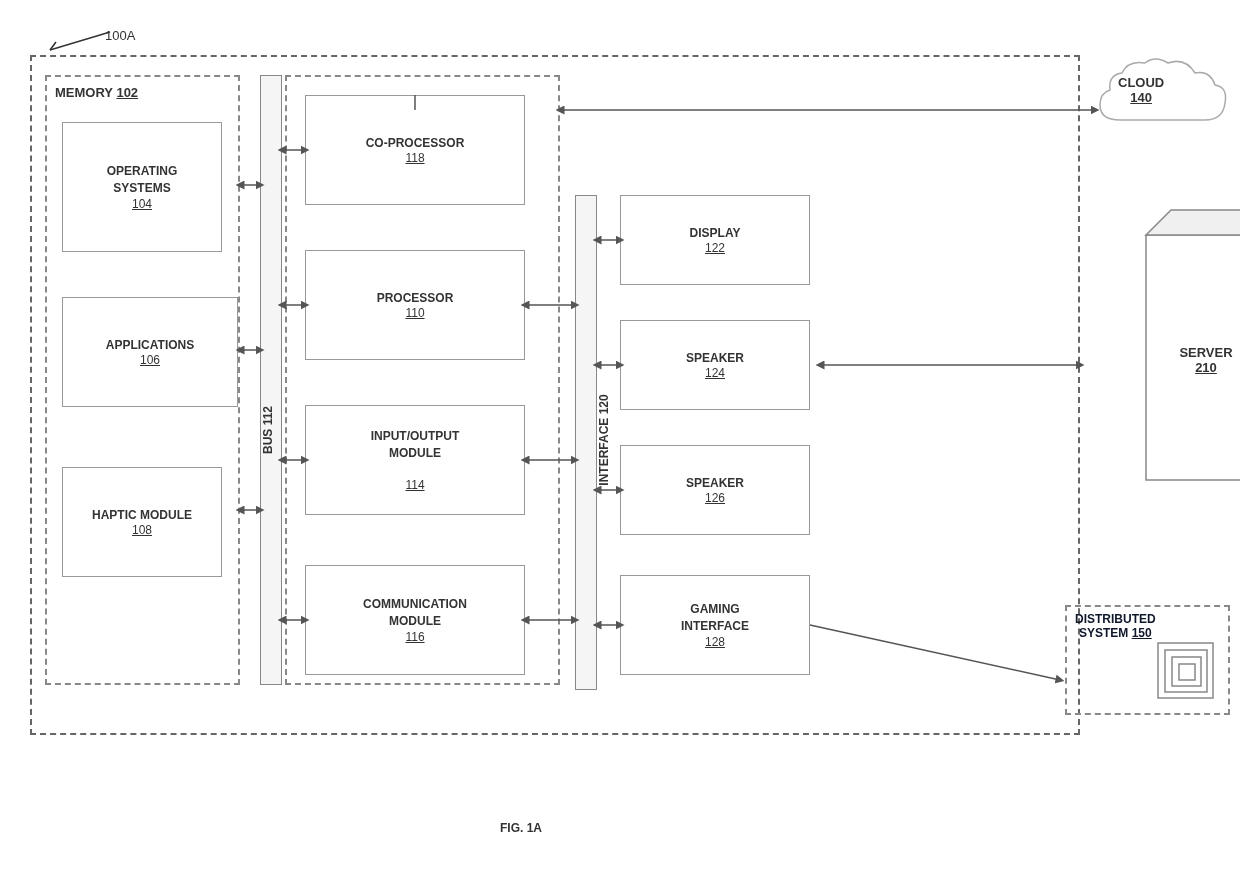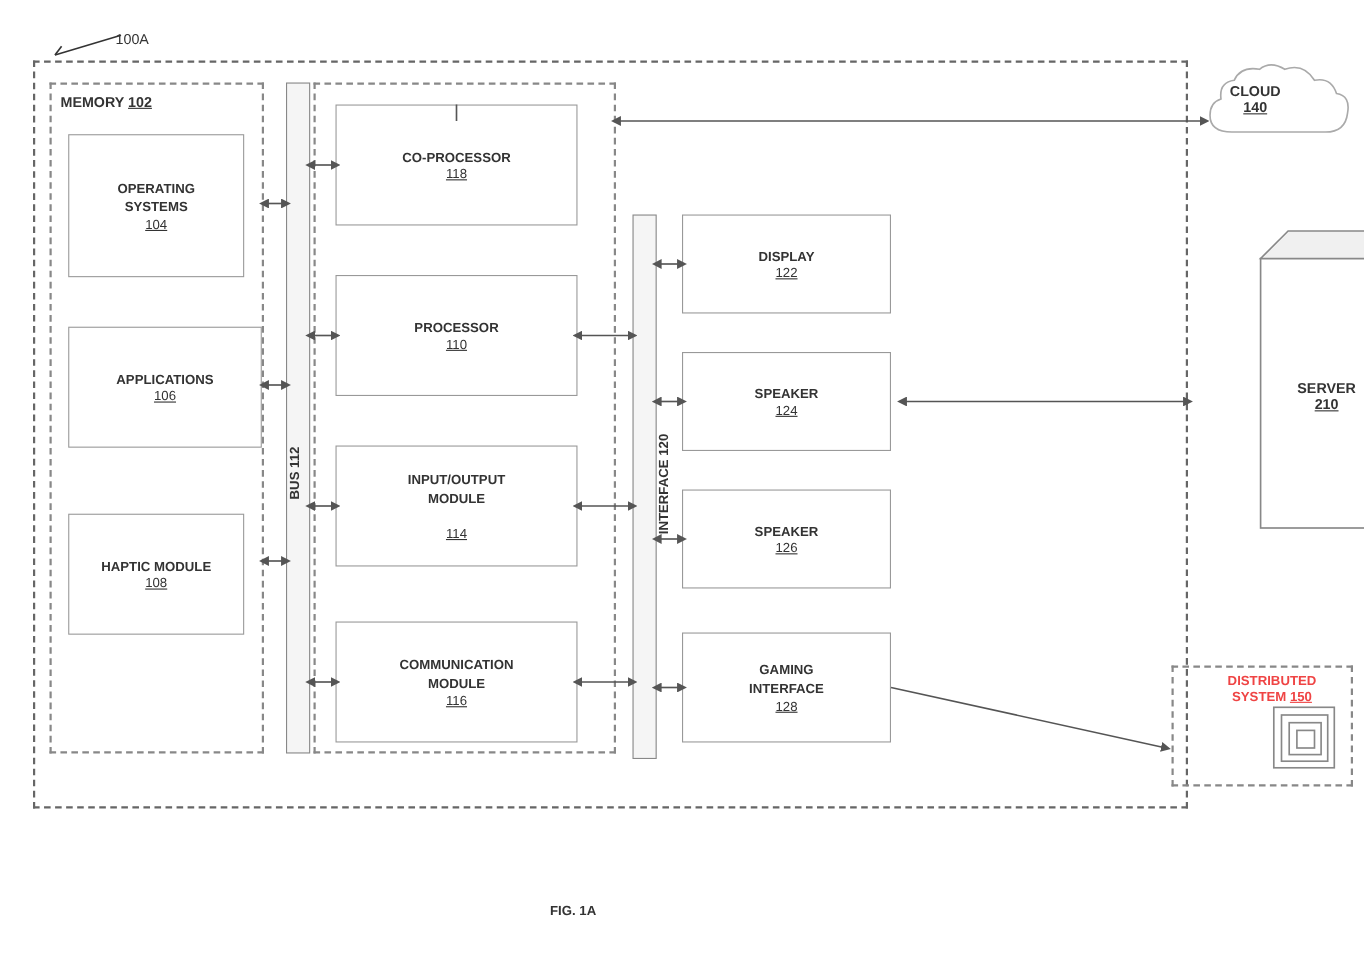--- a/index.html
+++ b/index.html
@@ -240,21 +240,21 @@
       <rect x="10" y="30" width="105" height="245" fill="white" stroke="#888" stroke-width="1.5"></rect>
 
       <polygon points="10,30 35,5 140,5 115,30" fill="#f0f0f0" stroke="#888" stroke-width="1.5"></polygon>
 
       <polygon points="115,30 140,5 140,250 115,275" fill="#e8e8e8" stroke="#888" stroke-width="1.5"></polygon>
     </svg>
     <div style="position:absolute;top:140px;left:20px;font-size:13px;font-weight:bold;color:#333;text-align:center;width:100px;">SERVER<br><span style="text-decoration:underline;">210</span></div>
   </div>
 
   <div style="position:absolute;top:585px;left:1045px;width:165px;height:110px;border:2px dashed #888;">
-    <div style="position:absolute;top:5px;left:8px;font-size:12px;font-weight:bold;color:#ef4444;text-align:center;margin-left:41px;">DISTRIBUTED<br>SYSTEM <span style="text-decoration:underline;">150</span></div>
+    <div style="position:absolute;top:5px;left:8px;font-size:12px;font-weight:bold;color:#0f172a;text-align:center;">DISTRIBUTED<br>SYSTEM <span style="text-decoration:underline;">150</span></div>
 
     <svg style="position:absolute;bottom:5px;right:5px;" width="70" height="70" viewBox="0 0 70 70">
       <rect x="5" y="5" width="55" height="55" fill="none" stroke="#888" stroke-width="1.5"></rect>
       <rect x="12" y="12" width="42" height="42" fill="none" stroke="#888" stroke-width="1.5"></rect>
       <rect x="19" y="19" width="29" height="29" fill="none" stroke="#888" stroke-width="1.5"></rect>
       <rect x="26" y="26" width="16" height="16" fill="none" stroke="#888" stroke-width="1.5"></rect>
     </svg>
   </div>
 
   <div style="position:absolute;bottom:5px;left:480px;font-size:12px;font-weight:bold;color:#333;">FIG. 1A</div>

